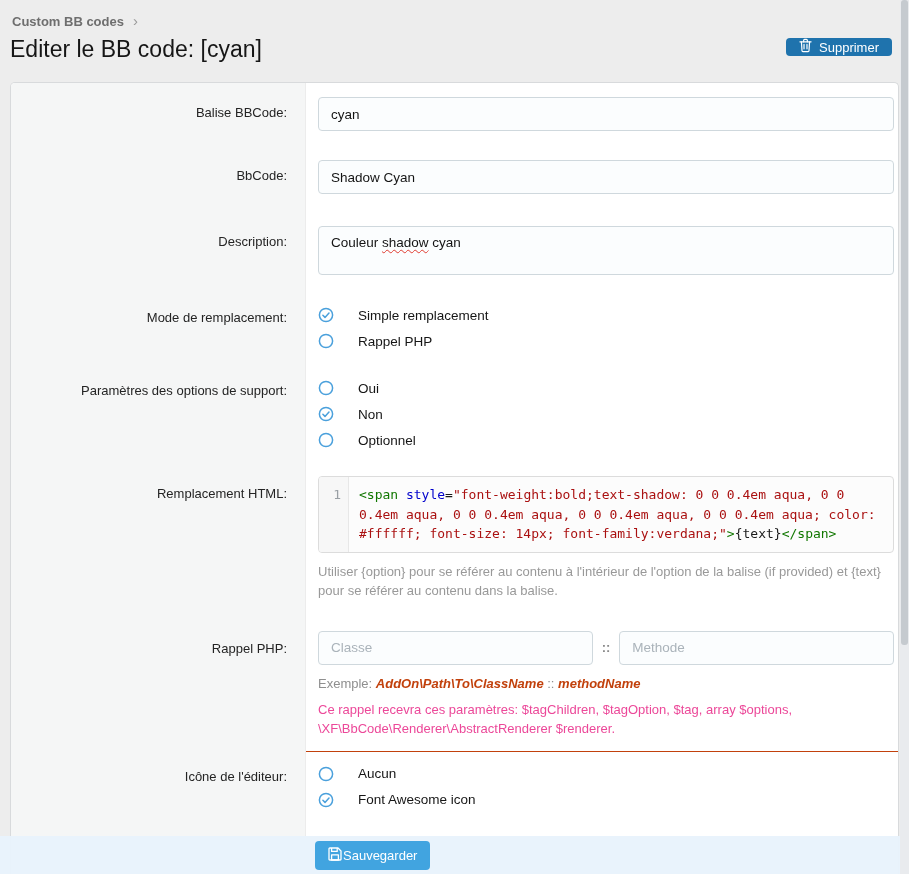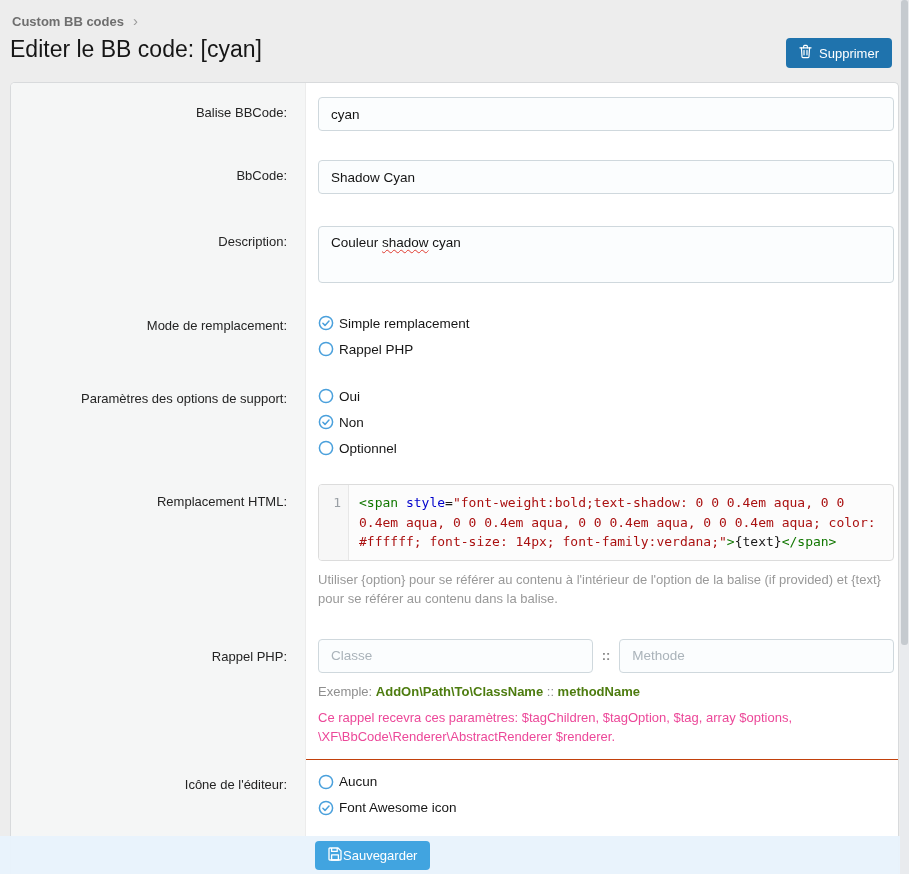--- a/index.html
+++ b/index.html
@@ -6,21 +6,21 @@
   html,body { width:909px; height:874px; overflow:hidden; }
   body {
     font-family:"Liberation Sans","DejaVu Sans",sans-serif;
     background:#ededed; color:#141414; position:relative;
   }
   
   .breadcrumb { position:absolute; top:12px; left:12px; font-size:13px; font-weight:700; color:#6e6e6e; }
   .breadcrumb .sep { font-weight:400; color:#9a9a9a; margin-left:9px; font-size:15px; }
   .page-title { position:absolute; top:36px; left:10px; font-size:23px; font-weight:400; color:#161616; }
   .delete-btn {
-    position:absolute; top:38px; right:17px; height:30px;
+    position:absolute; top:38px; right:17px; height:18px;
     display:flex; align-items:center; gap:7px; padding:0 13px;
     background:#1f73ad; color:#fff; font-size:13px; border:none; border-radius:4px; cursor:pointer;
     font-family:inherit;
   }
   
   .panel {
     position:absolute; left:10px; right:10px; top:82px; bottom:0;
     background:#fff; border:1px solid #d8dadc; border-bottom:none;
     border-radius:5px 5px 0 0; display:flex; flex-direction:column; overflow:hidden;
   }
@@ -48,45 +48,45 @@
   .r-php .row-content { padding-top:12px; padding-bottom:12px; }
   .r-icon .row-label { padding-top:18px; }
   .r-icon .row-content { padding-top:14px; border-top:1px solid #c2410c; }
 
   .text-input {
     width:100%; height:34px; background:#fbfdfe; border:1px solid #cfd8dd; border-radius:4px;
     padding:0 12px; font-size:13.5px; color:#141414; font-family:inherit; outline:none;
   }
   .text-input::placeholder { color:#aab3ba; }
   .desc-box {
-    width:100%; height:57px; background:#fbfdfe; border:1px solid #cfd8dd; border-radius:4px;
+    width:100%; height:49px; background:#fbfdfe; border:1px solid #cfd8dd; border-radius:4px;
     padding:8px 12px; font-size:13.5px; color:#141414;
   }
   .misspell { text-decoration:underline wavy #e03c31; text-decoration-thickness:1px; text-underline-offset:2px; }
 
-  .radio-line { display:flex; align-items:center; gap:5px; margin-bottom:10px; font-size:13.5px; color:#161616; cursor:pointer; }
+  .radio-line { display:flex; align-items:center; gap:24px; margin-bottom:10px; font-size:13.5px; color:#161616; cursor:pointer; }
   .radio-line svg { flex:none; display:block; }
 
   
   .code-editor { display:flex; border:1px solid #dcdcdc; border-radius:4px; background:#fcfcfc; overflow:hidden; }
   .code-gutter {
     flex:none; width:30px; background:#f7f7f7; border-right:1px solid #e7e7e7;
     padding:8px 7px 8px 0; text-align:right; color:#9aa0a5;
     font-family:"DejaVu Sans Mono","Liberation Mono",monospace; font-size:13px; line-height:19.5px;
   }
   .code-area {
     flex:1; padding:8px 10px; font-family:"DejaVu Sans Mono","Liberation Mono",monospace;
     font-size:13px; line-height:19.5px; color:#1a1a1a; white-space:pre-wrap; overflow-wrap:break-word;
   }
   .hint { margin-top:9px; font-size:13px; line-height:1.5; color:#999; }
 
   .php-inputs { display:flex; align-items:center; }
   .php-sep { padding:0 9px; color:#8a8a8a; font-size:13px; font-weight:700; }
   .example { margin-top:11px; font-size:13px; color:#8f8f8f; }
-  .example .bold { font-weight:700; color:#4d7c0f; }
+  .example .bold { font-weight:700; color:#c2410c;font-style:italic; }
   .params-note { margin-top:9px; font-size:13px; line-height:1.5; color:#ec4899; }
 
   
   .save-bar {
     position:absolute; left:0; right:9px; bottom:0; height:38px;
     background:rgba(232,243,252,0.97); z-index:5; display:flex; align-items:center;
   }
   .save-btn {
     margin-left:315px; height:29px; display:flex; align-items:center; gap:1px; padding:0 13px;
     background:#41a4e0; color:#fff; font-size:13px; border:none; border-radius:4px; cursor:pointer;

